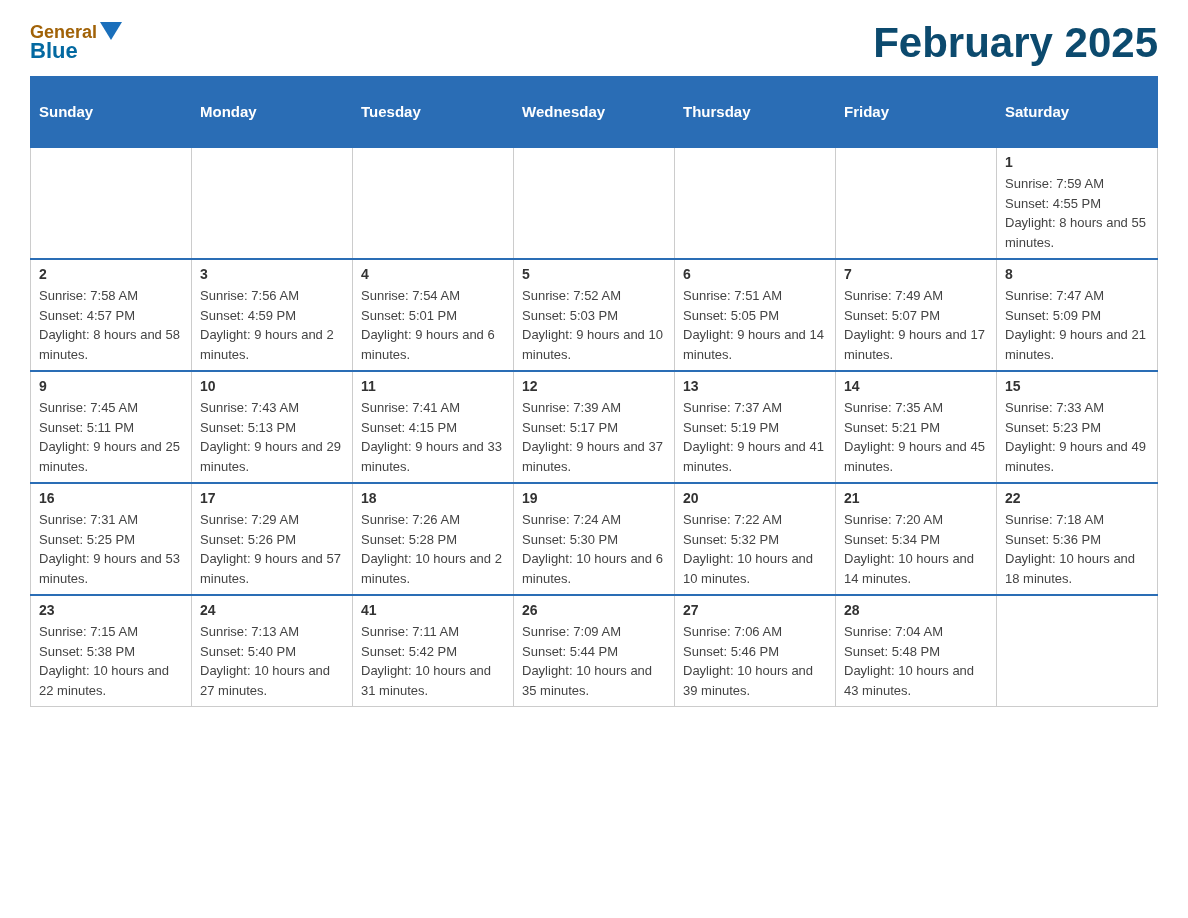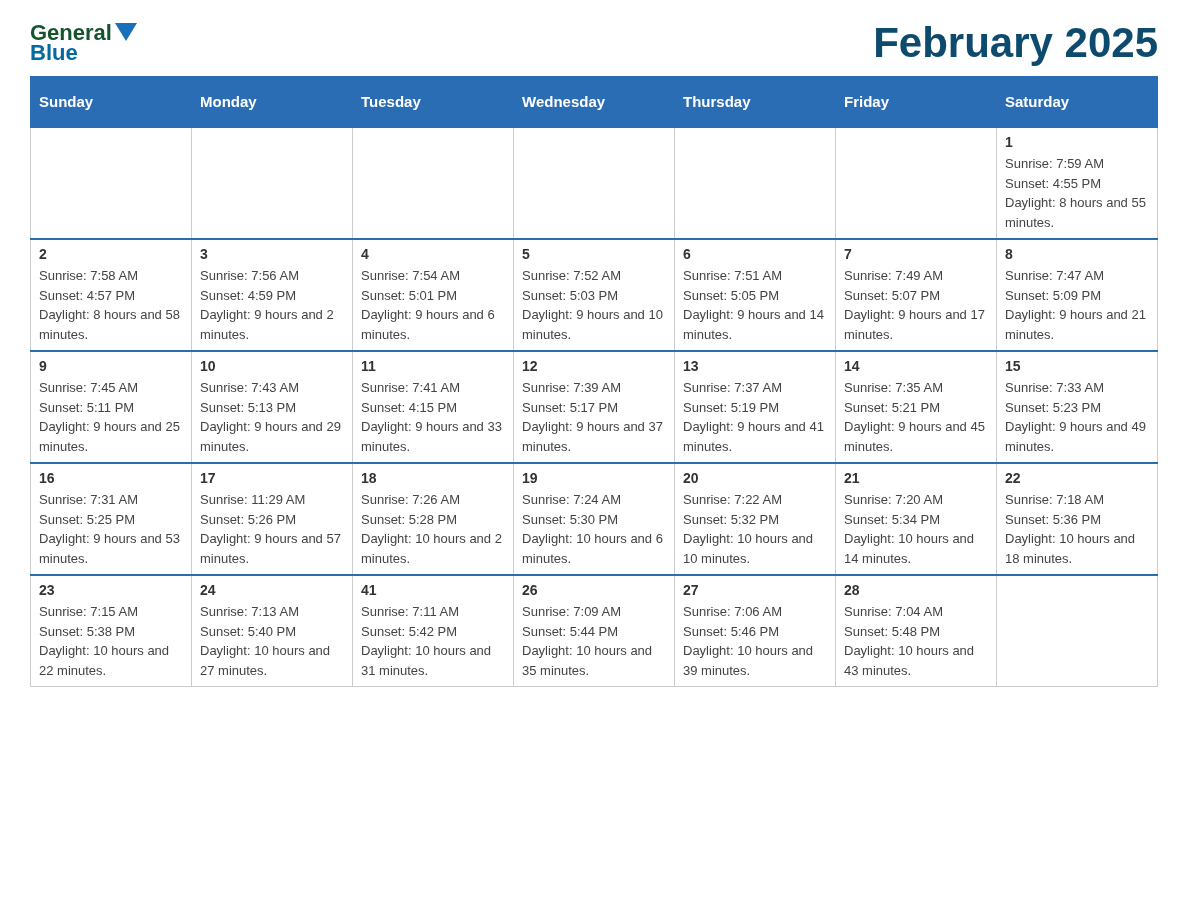--- a/index.html
+++ b/index.html
@@ -15,23 +15,23 @@
       justify-content: space-between;
       align-items: flex-start;
       margin-bottom: 10px;
     }
     .logo {
       display: flex;
       align-items: center;
       gap: 4px;
     }
     .logo-text-general {
-      font-size: 22px;
-      font-weight: bold;
-      color: #14532d;
+      font-size: 18px;
+      font-weight: bold;
+      color: #a16207;
     }
     .logo-text-blue {
       font-size: 22px;
       font-weight: bold;
       color: #0369a1;
     }
     .title-section {
       text-align: right;
     }
     .month-title {
@@ -48,21 +48,21 @@
     .calendar {
       width: 100%;
       border-collapse: collapse;
       margin-top: 10px;
     }
     .calendar th {
       background-color: #2a6db5;
       color: #fff;
       font-size: 15px;
       font-weight: bold;
-      padding: 16px 8px;
+      padding: 26px 8px;
       text-align: left;
       border: 1px solid #2a6db5;
     }
     .calendar td {
       vertical-align: top;
       padding: 6px 8px;
       border: 1px solid #ccc;
       width: calc(100% / 7);
       min-height: 110px;
       font-size: 12px;
@@ -225,21 +225,21 @@
       </tr>
       <tr class="week-row">
         <td>
           <span class="day-number">16</span>
           <div class="day-info" style="white-space: pre-line;">Sunrise: 7:31 AM
 Sunset: 5:25 PM
 Daylight: 9 hours and 53 minutes.</div>
         </td>
         <td>
           <span class="day-number">17</span>
-          <div class="day-info" style="white-space: pre-line;">Sunrise: 11:29 AM
+          <div class="day-info" style="white-space: pre-line;">Sunrise: 7:29 AM
 Sunset: 5:26 PM
 Daylight: 9 hours and 57 minutes.</div>
         </td>
         <td>
           <span class="day-number">18</span>
           <div class="day-info" style="white-space: pre-line;">Sunrise: 7:26 AM
 Sunset: 5:28 PM
 Daylight: 10 hours and 2 minutes.</div>
         </td>
         <td>

